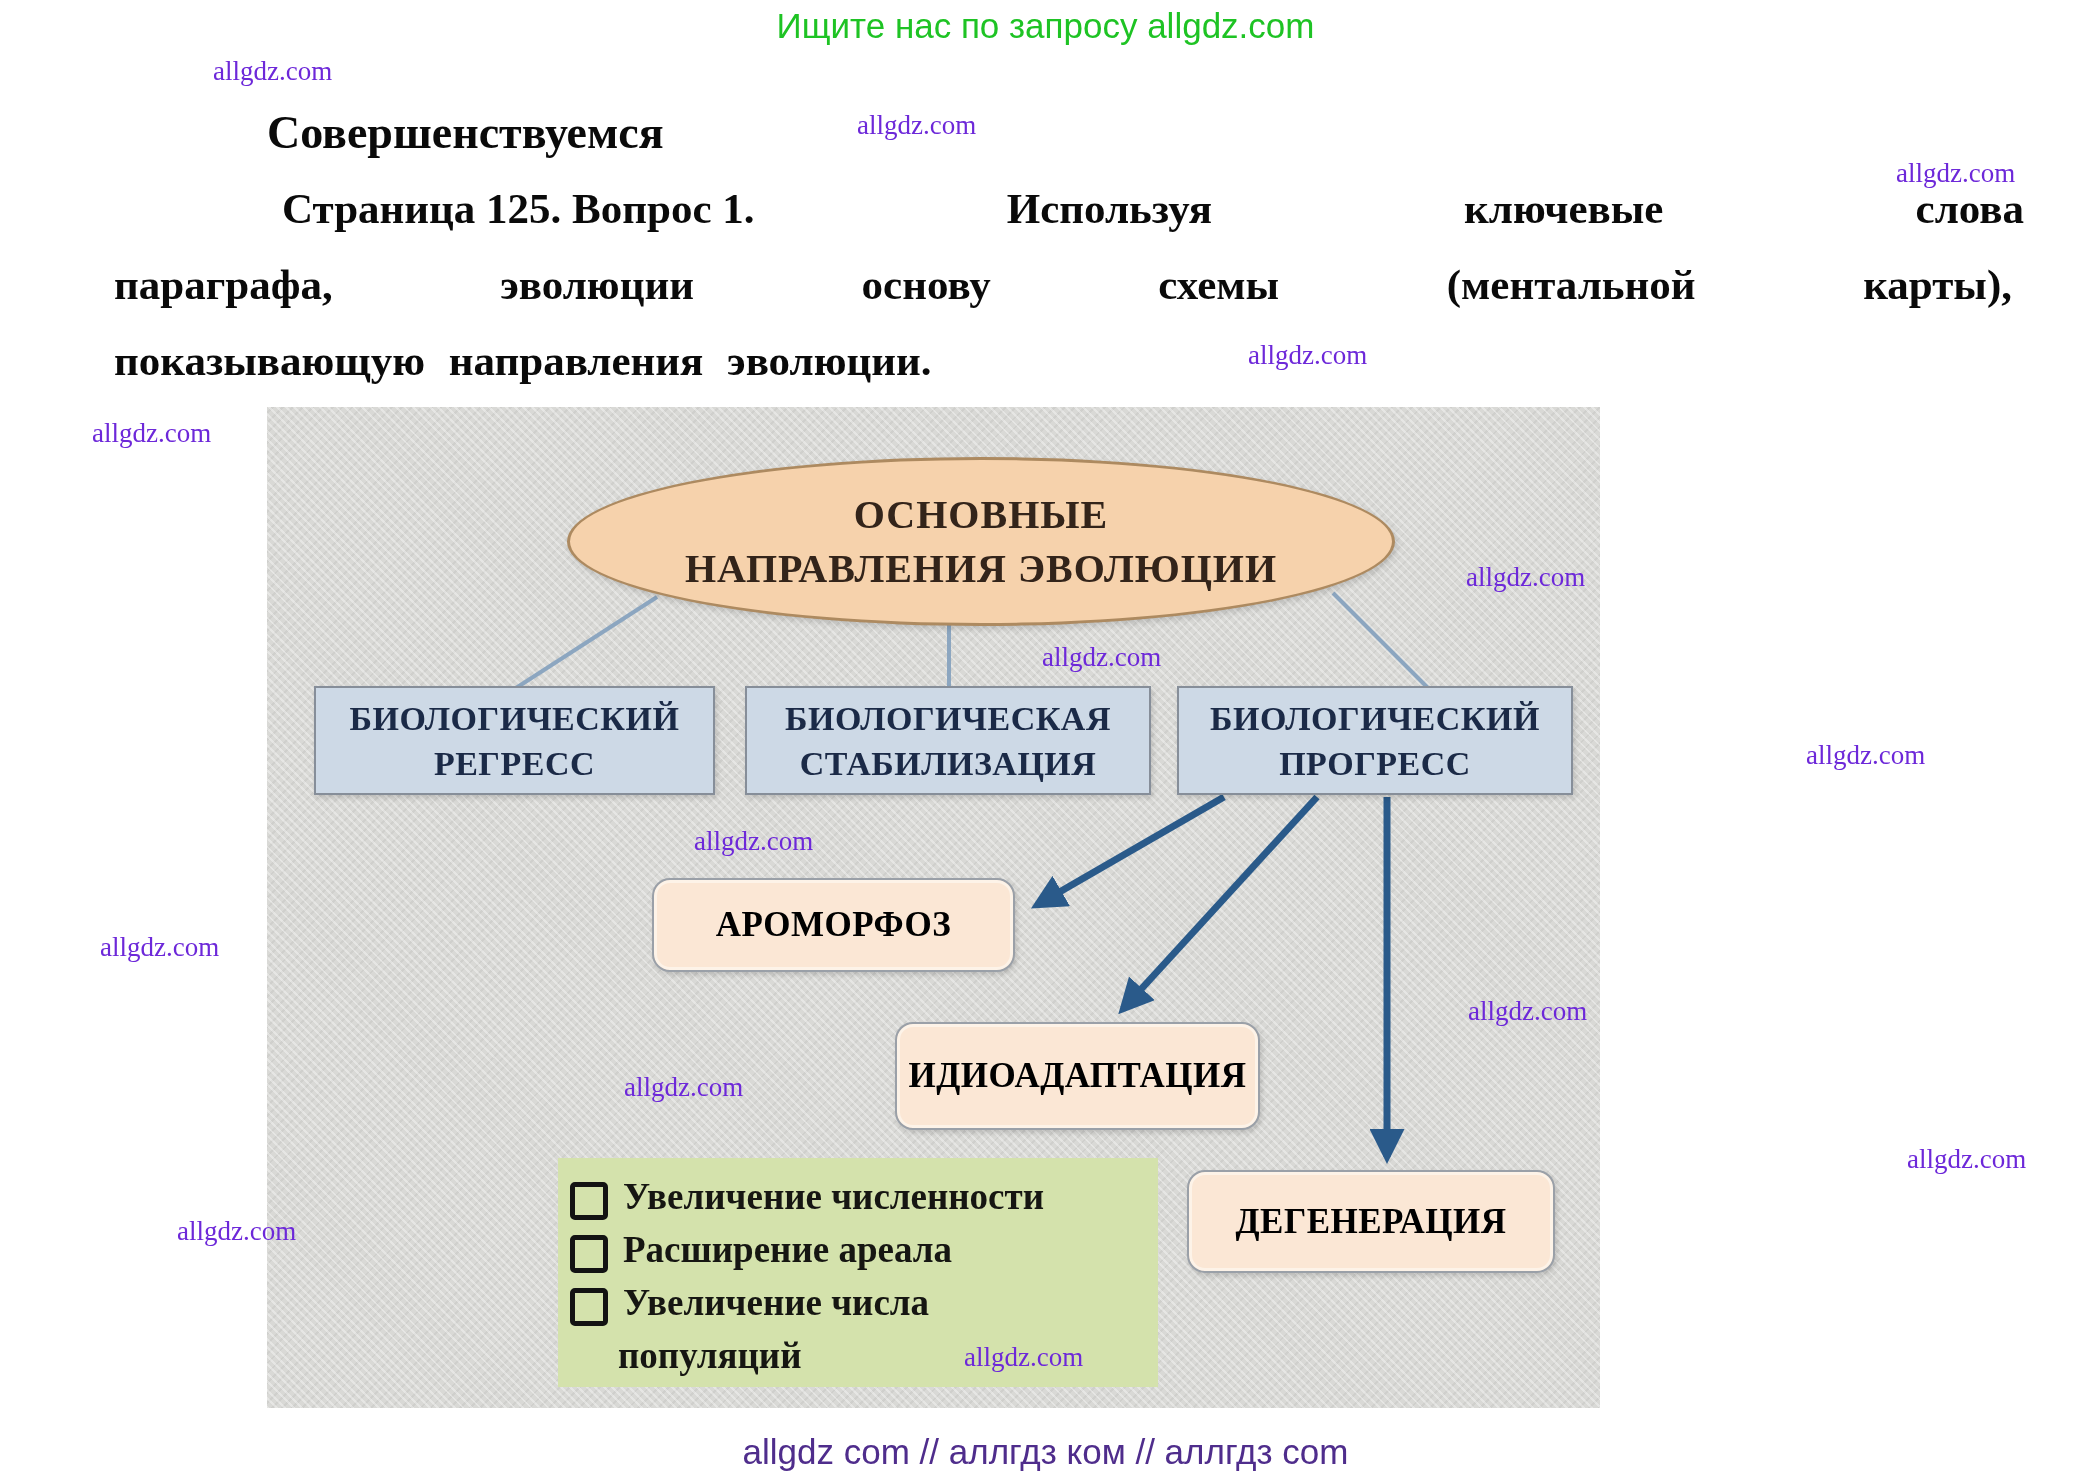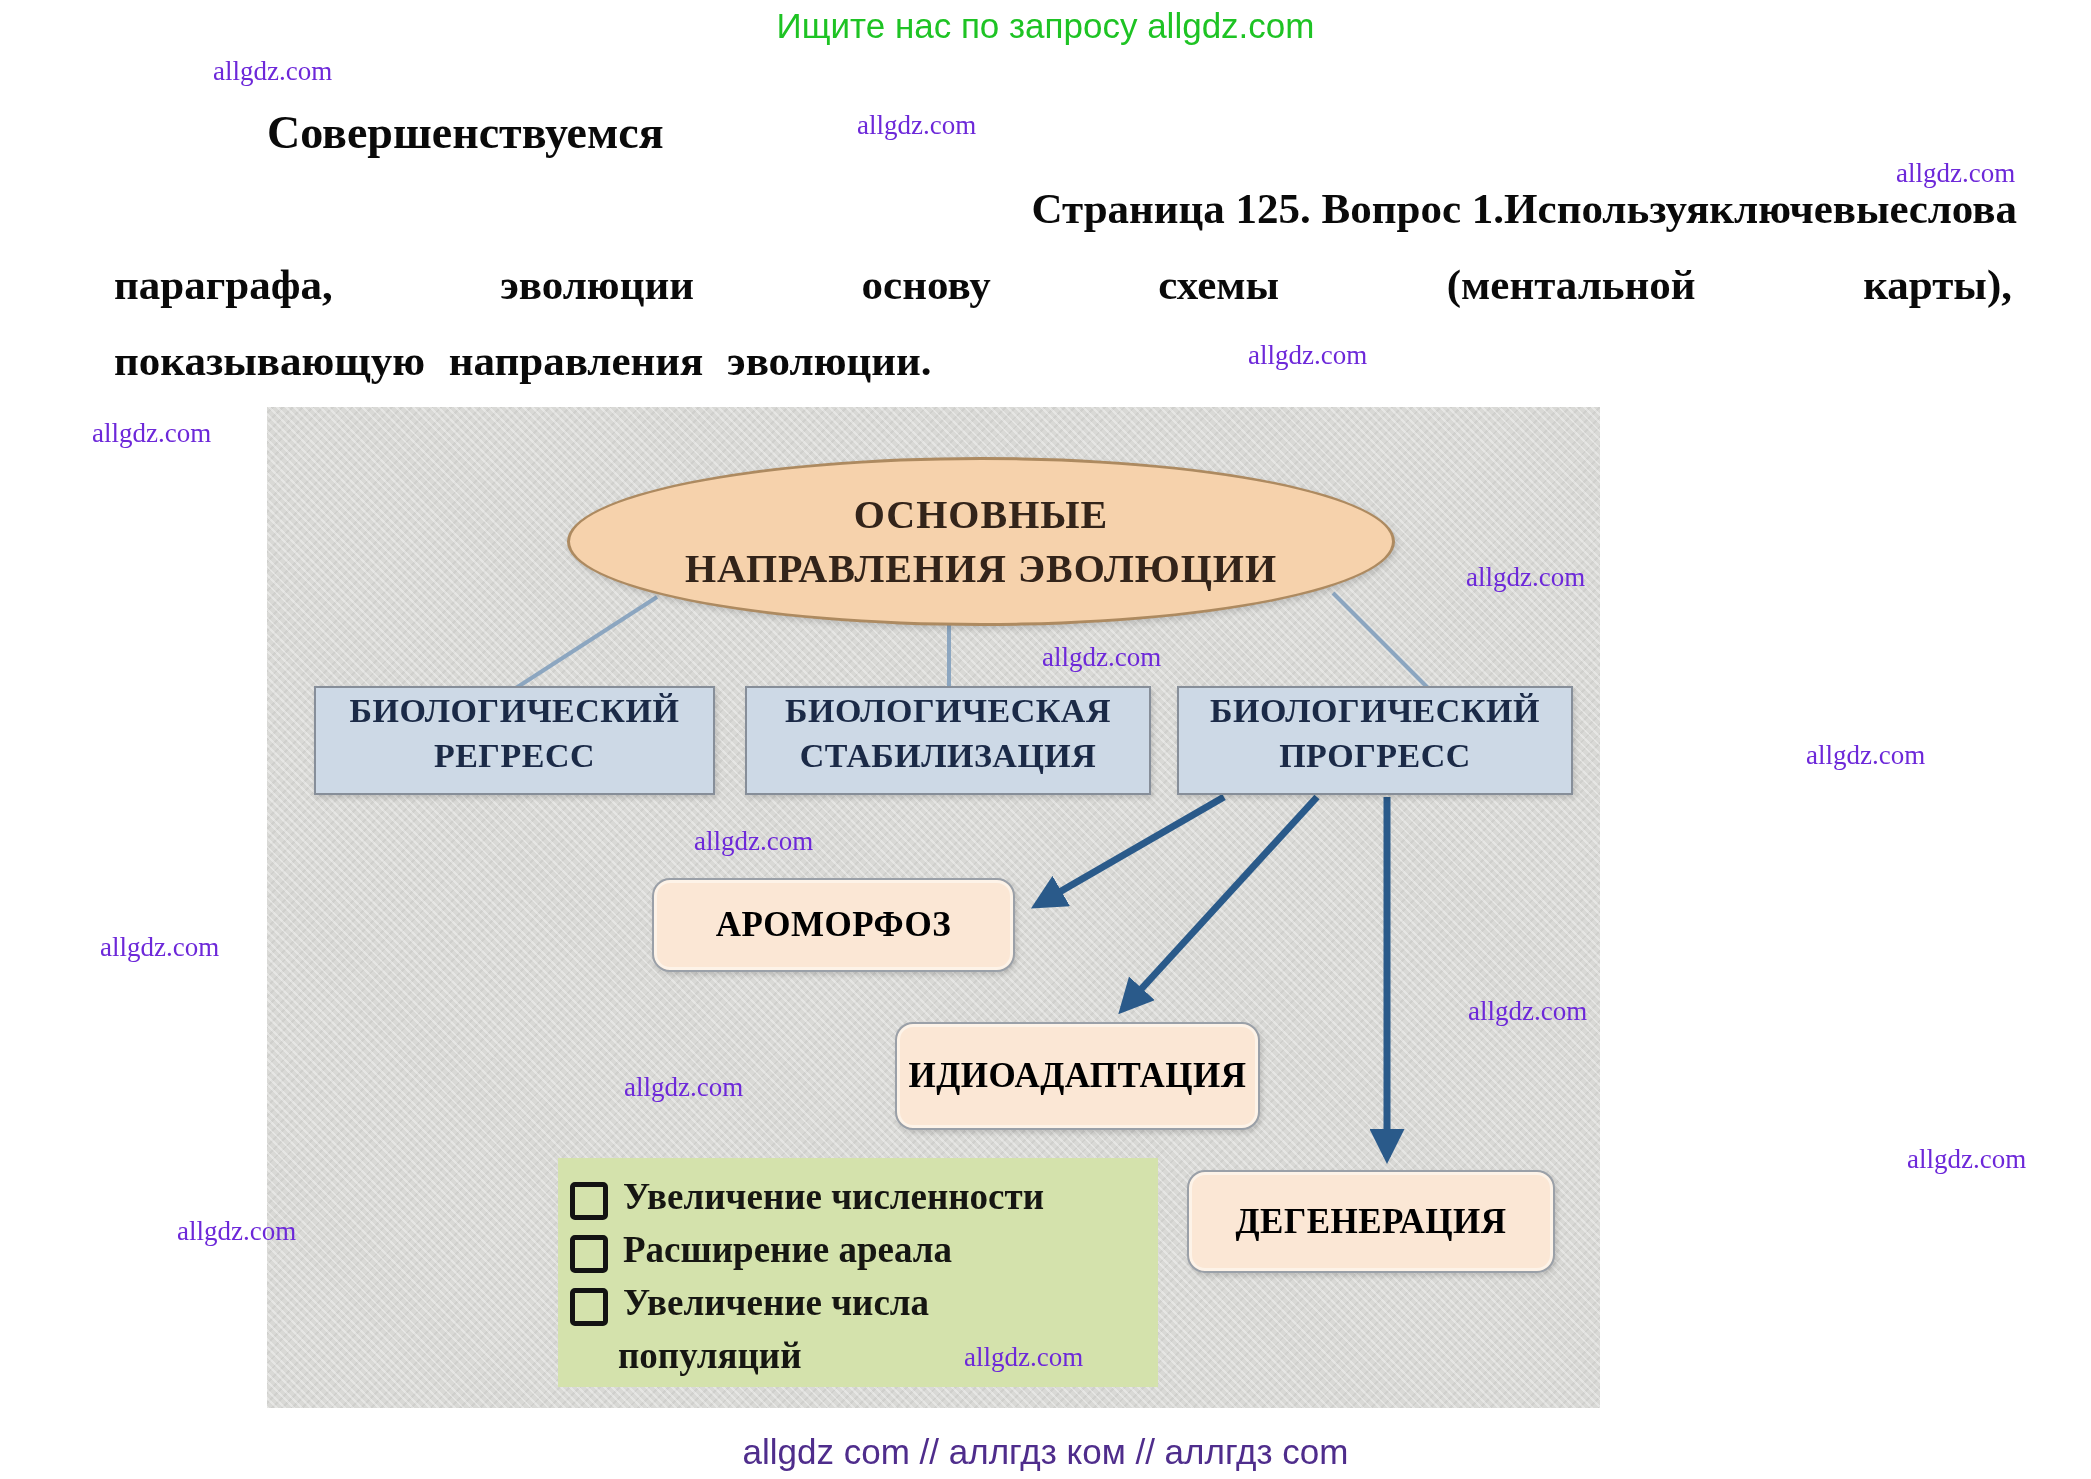--- a/index.html
+++ b/index.html
@@ -19,21 +19,21 @@
   }
   
   .h-title{
     position:absolute;left:267px;top:106px;
     font-size:46px;font-weight:bold;color:#0a0a0a;
   }
   .qline{
     position:absolute;display:flex;justify-content:space-between;
     font-size:43px;font-weight:bold;color:#0a0a0a;white-space:nowrap;
   }
-  .qline2{left:275px;top:184px;width:1742px;justify-content:flex-end;}
+  .qline2{left:282px;top:184px;width:1742px;}
   .qline3{left:114px;top:260px;width:1898px;}
   .qline4{
     position:absolute;left:114px;top:336px;font-size:43px;font-weight:bold;
     color:#0a0a0a;word-spacing:13px;white-space:nowrap;
   }
   
   #diagram{
     position:absolute;left:267px;top:407px;width:1333px;height:1001px;
     background-color:#d9d9d6;
     background-image:
@@ -48,21 +48,21 @@
     display:flex;flex-direction:column;justify-content:center;align-items:center;
     z-index:3;box-shadow:2px 3px 6px rgba(0,0,0,.15);
   }
   .ellipse .l1,.ellipse .l2{
     font-size:40px;font-weight:bold;color:#33241a;letter-spacing:1px;line-height:54px;
     text-align:center;white-space:nowrap;
   }
   .bluebox{
     position:absolute;top:279px;height:109px;background:#cdd9e6;
     border:2px solid #868e99;box-sizing:border-box;z-index:3;
-    display:flex;flex-direction:column;justify-content:flex-start;align-items:center;
+    display:flex;flex-direction:column;justify-content:center;align-items:center;
     box-shadow:2px 3px 5px rgba(0,0,0,.14);
   }
   .bluebox .l1,.bluebox .l2{
     font-size:34px;font-weight:bold;color:#1b2a47;letter-spacing:.5px;
     line-height:45px;text-align:center;white-space:nowrap;
   }
   .bb1{left:47px;width:401px;}
   .bb2{left:478px;width:406px;}
   .bb3{left:910px;width:396px;}
   .peachbox{

